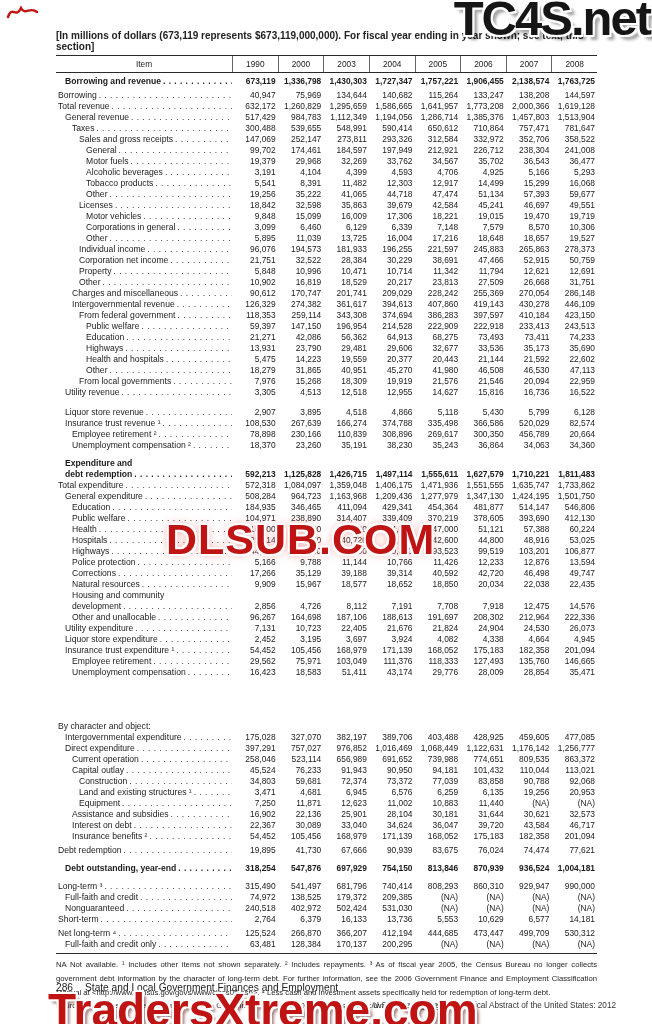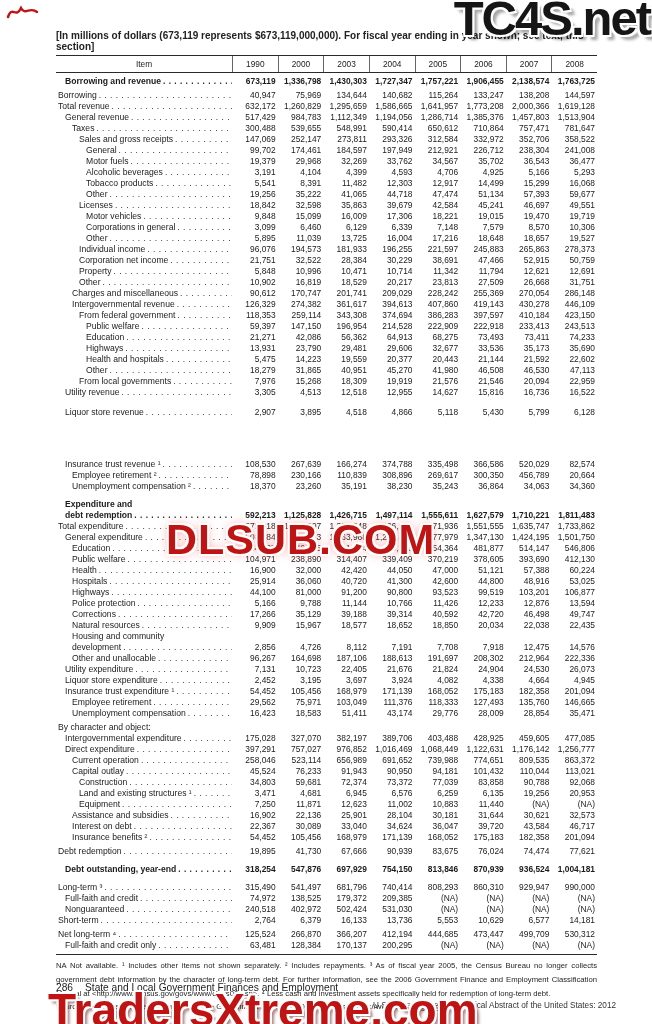--- a/index.html
+++ b/index.html
@@ -547,21 +547,21 @@
           <div class="val">2,907</div>
           <div class="val">3,895</div>
           <div class="val">4,518</div>
           <div class="val">4,866</div>
           <div class="val">5,118</div>
           <div class="val">5,430</div>
           <div class="val">5,799</div>
           <div class="val">6,128</div>
         </div>
         <div class="trow">
-          <div class="lblcell" style="padding-left: 9px; margin-top: 41px;">
+          <div class="lblcell" style="padding-left: 9px;">
             <div class="lbl-line">
               <span class="lbl">Insurance trust revenue ¹</span>
               <span class="leader"> . . . . . . . . . . . . . . . . . . . . . . . . . . . . . . . . . . . . . . . . . . . . . . . . . . . . . . . . . . . . . . . . . . . . . . . . . . . . . . . . . . . . . . . . . .</span>
             </div>
           </div>
           <div class="val">108,530</div>
           <div class="val">267,639</div>
           <div class="val">166,274</div>
           <div class="val">374,788</div>
           <div class="val">335,498</div>
@@ -885,21 +885,21 @@
           <div class="val">16,423</div>
           <div class="val">18,583</div>
           <div class="val">51,411</div>
           <div class="val">43,174</div>
           <div class="val">29,776</div>
           <div class="val">28,009</div>
           <div class="val">28,854</div>
           <div class="val">35,471</div>
         </div>
         <div class="trow gap1">
-          <div class="lblcell" style="padding-left: 2px;">
+          <div class="lblcell" style="padding-left: 2px; margin-top: 40px;">
             <div class="lbl-line">
               <span class="lbl">By character and object:</span>
             </div>
           </div>
         </div>
         <div class="trow">
           <div class="lblcell" style="padding-left: 9px;">
             <div class="lbl-line">
               <span class="lbl">Intergovernmental expenditure</span>
               <span class="leader"> . . . . . . . . . . . . . . . . . . . . . . . . . . . . . . . . . . . . . . . . . . . . . . . . . . . . . . . . . . . . . . . . . . . . . . . . . . . . . . . . . . . . . . . . . .</span>

